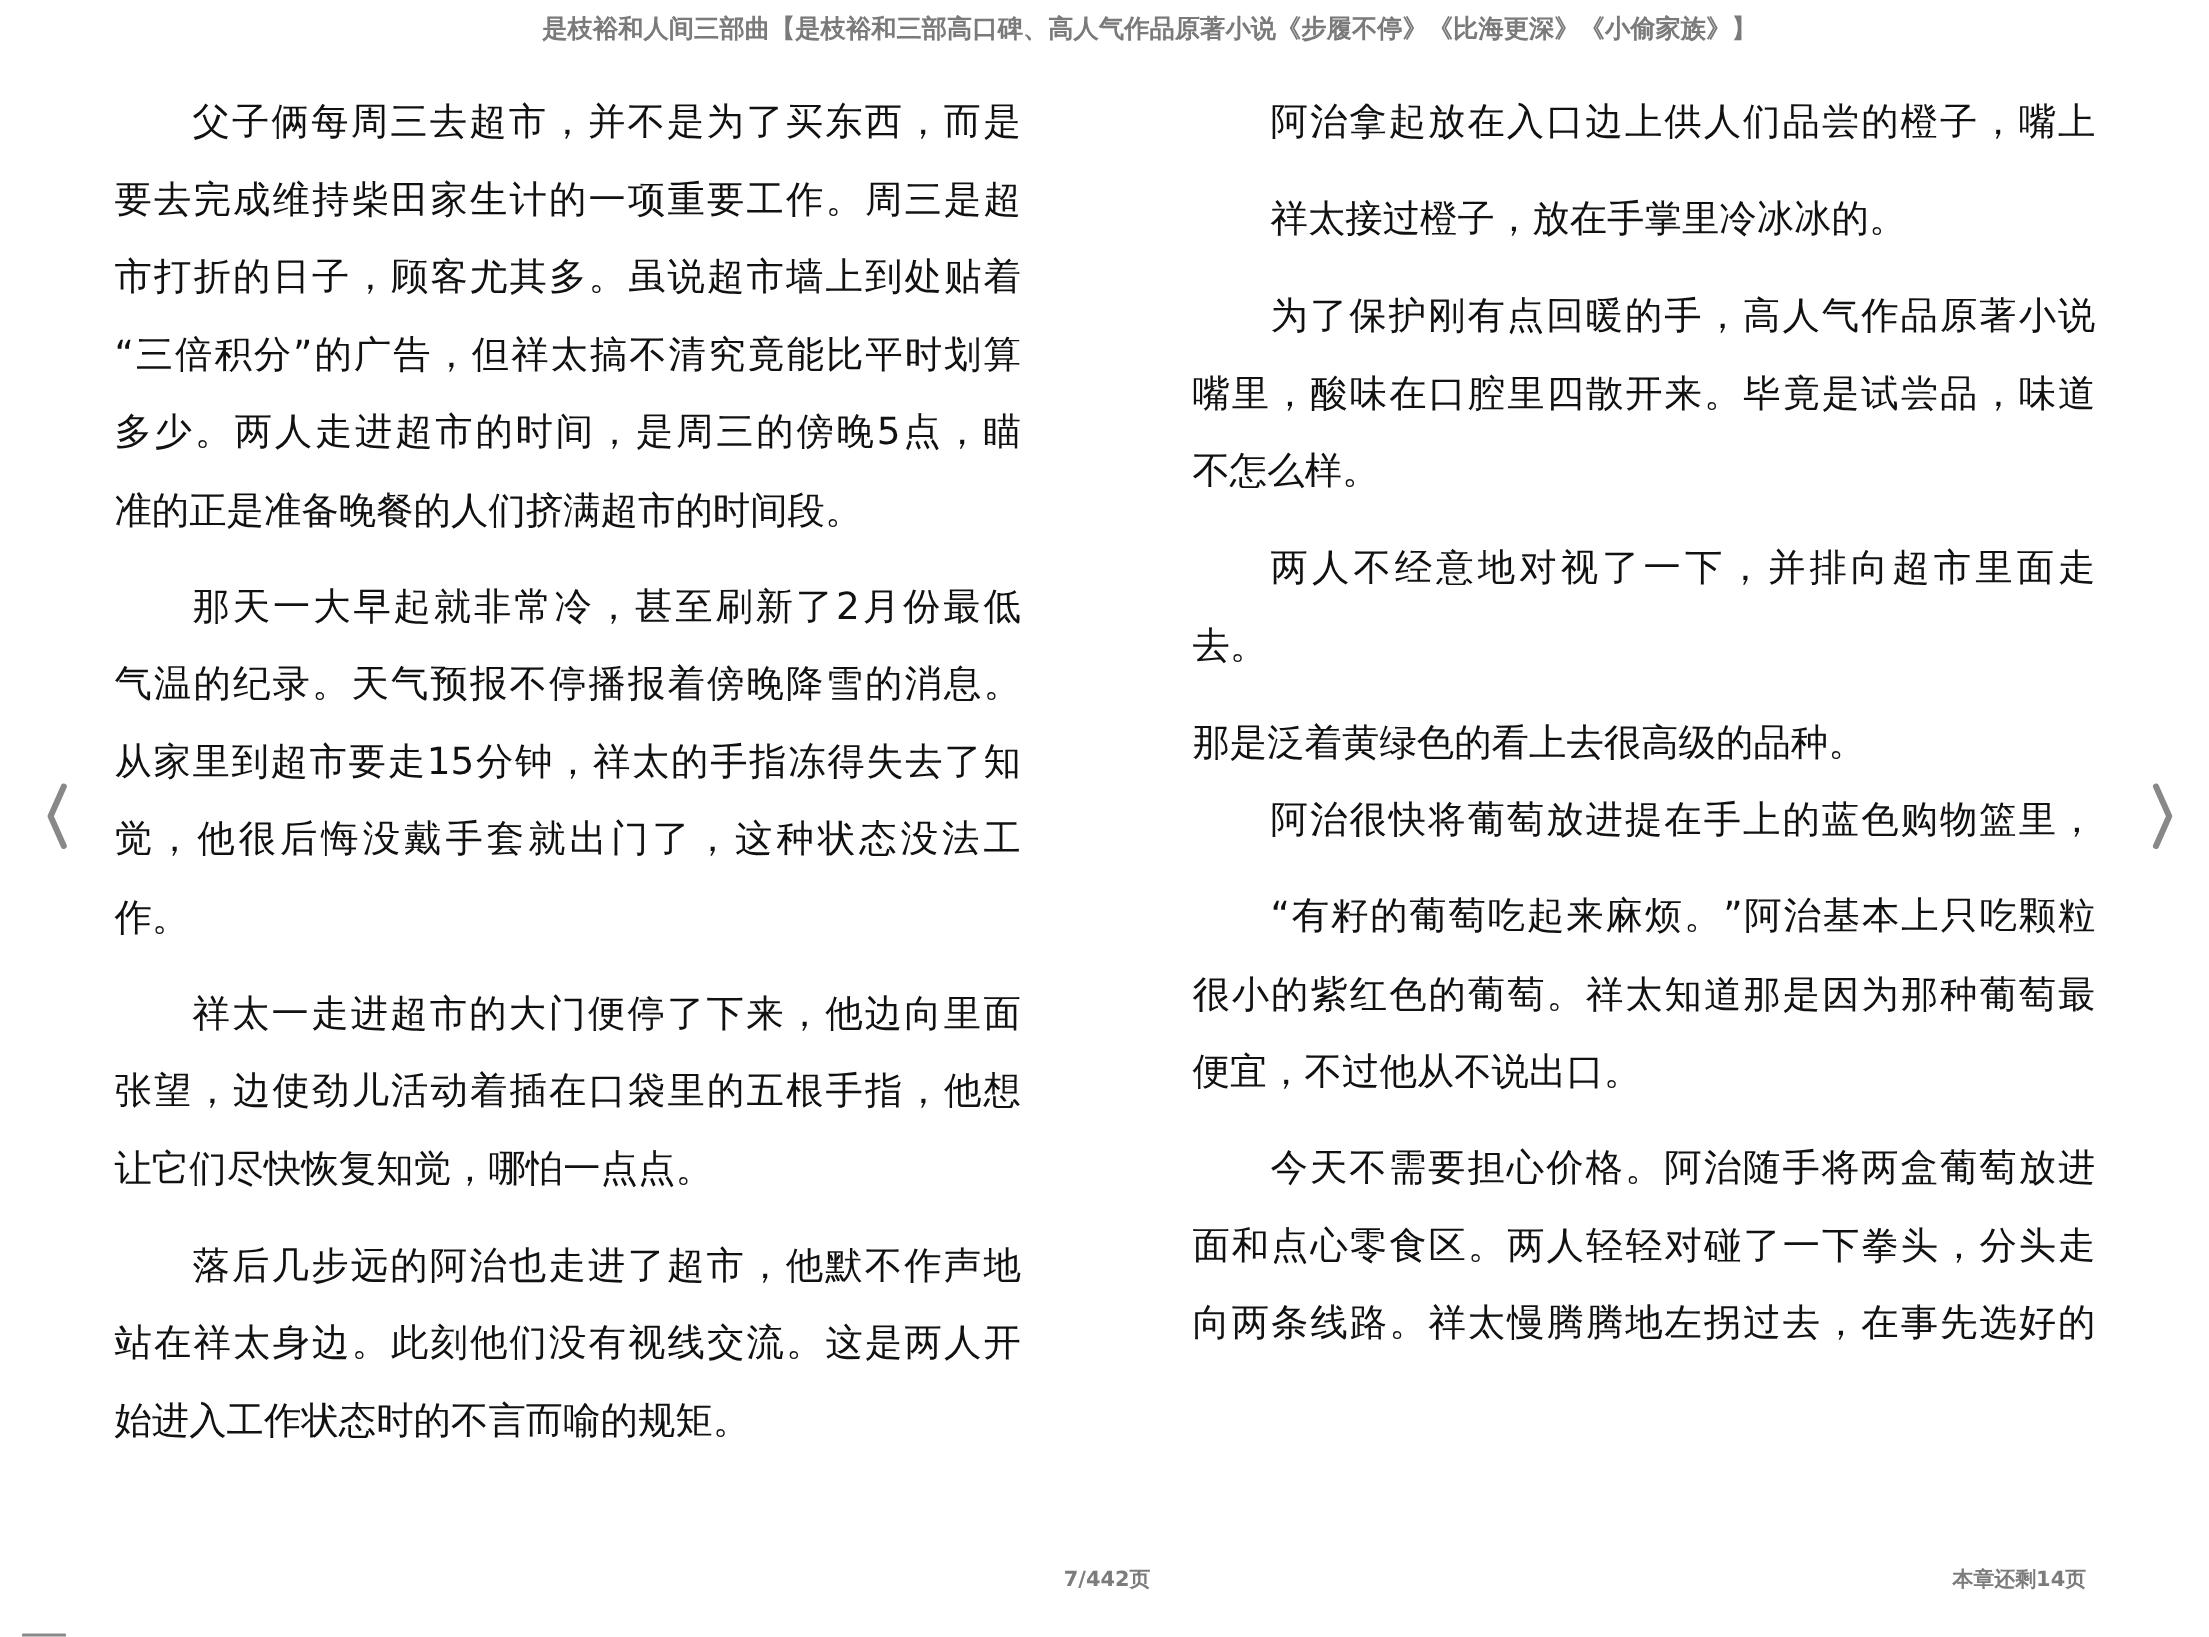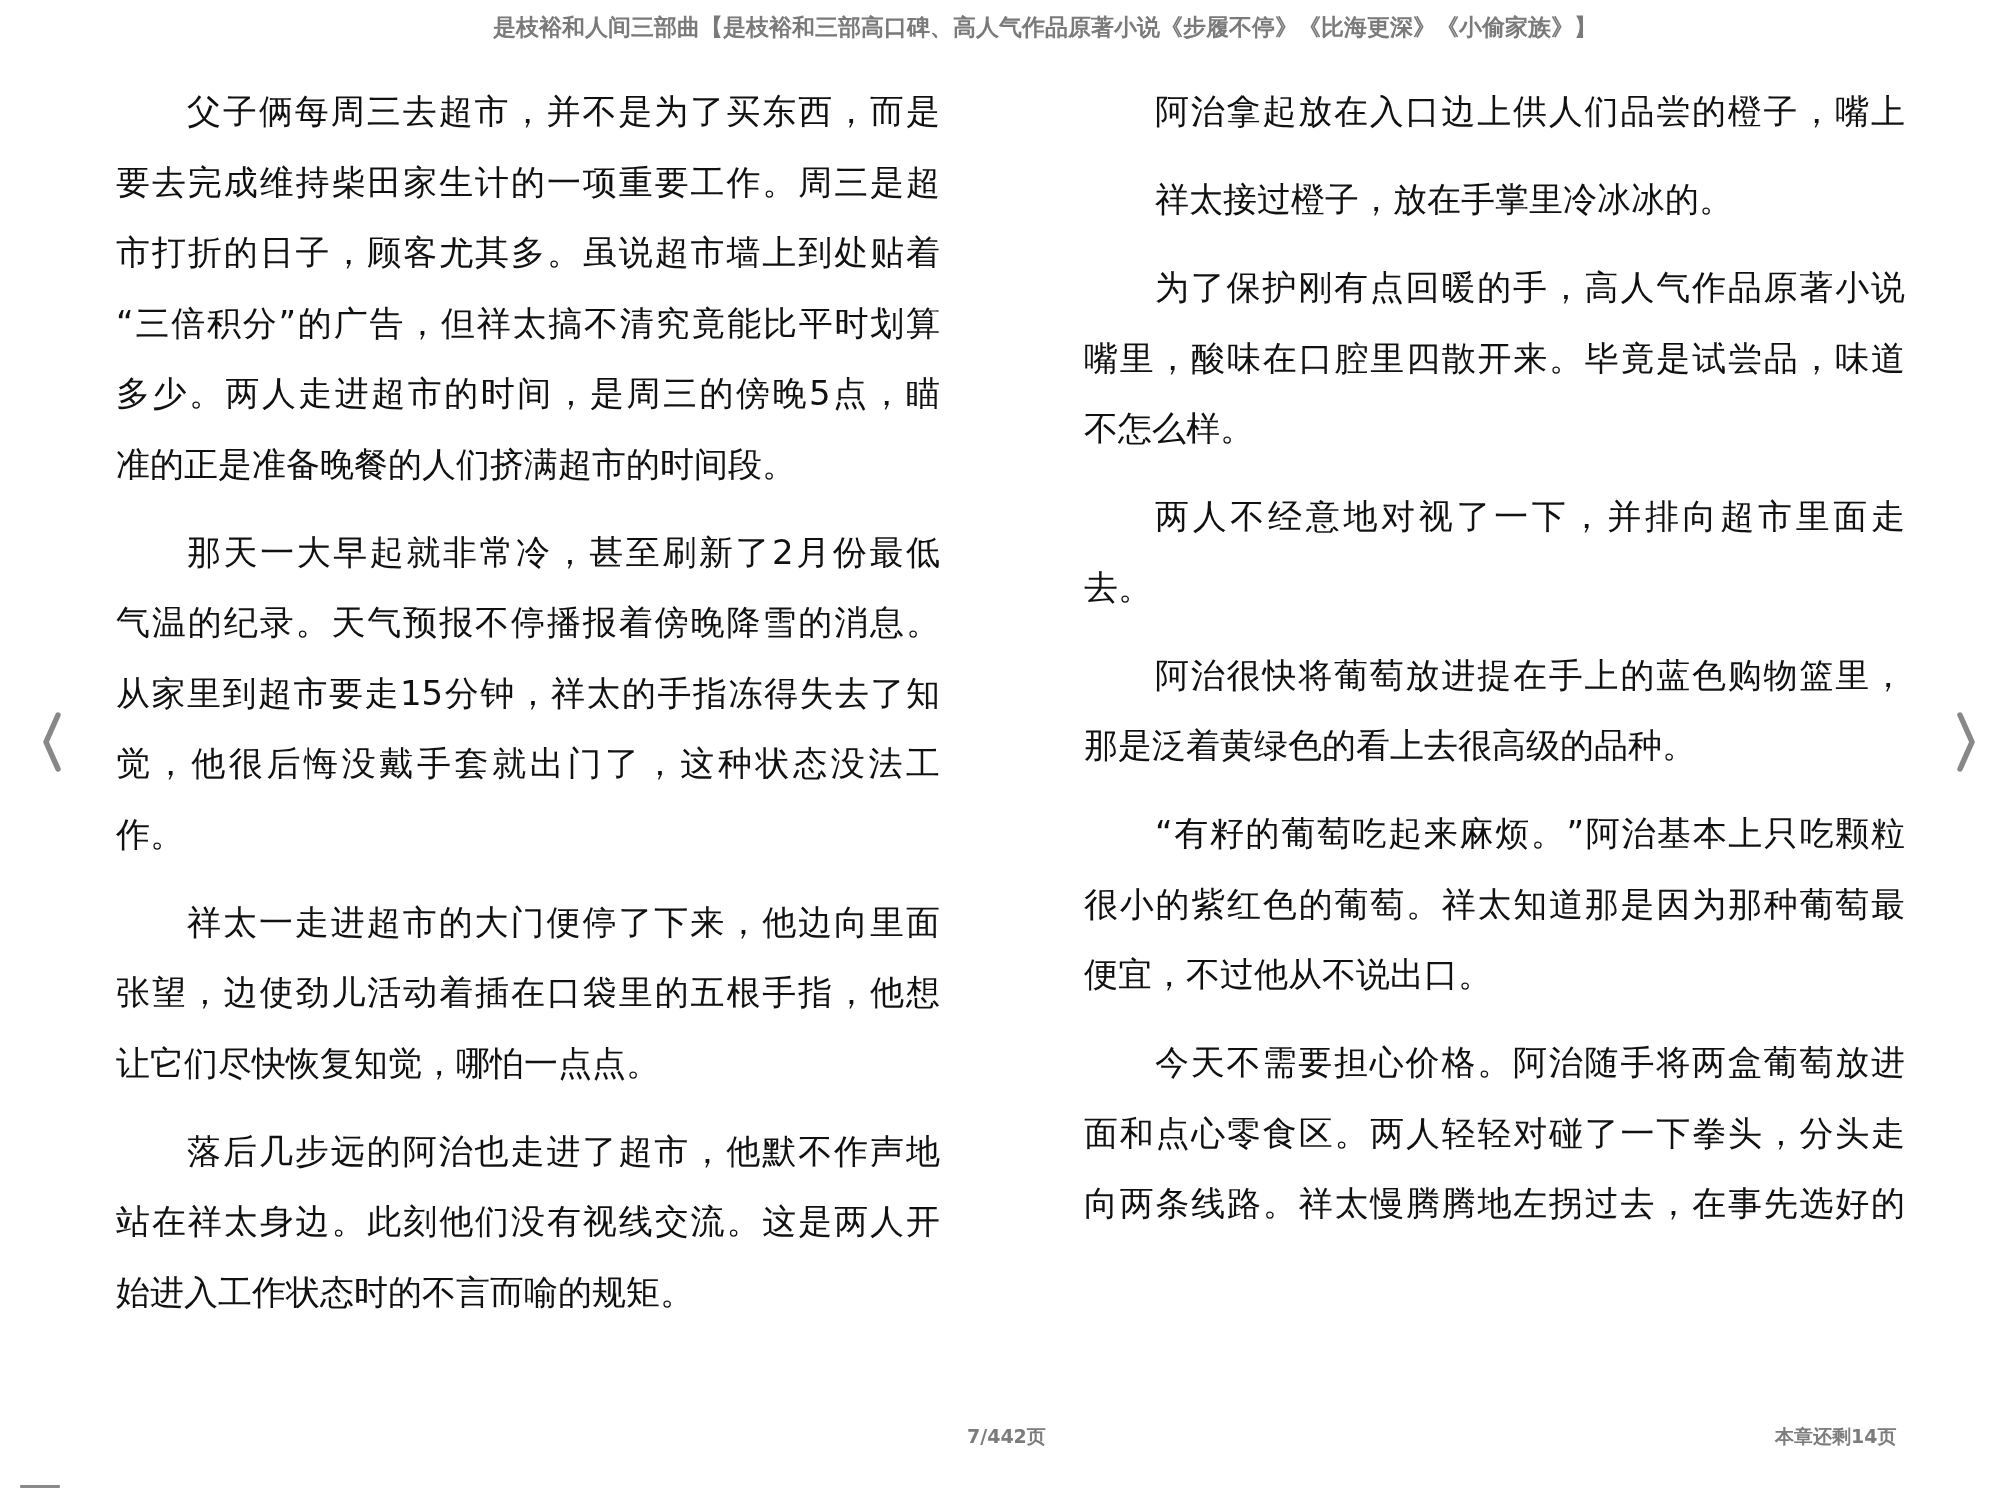--- a/index.html
+++ b/index.html
@@ -25,21 +25,21 @@
     font-weight: bold;
     line-height: 34px;
     color: #7a7a7a;
     white-space: nowrap;
     padding-left: 41px;
   }
   .column {
     position: absolute;
     top: 76px;
   }
-  .col-left { left: 116px; width: 824px; }
+  .col-left { left: 104px; width: 824px; }
   .col-right { left: 1084px; width: 821px; }
   .para {
     margin: 0 0 17.5px 0;
   }
   .line {
     display: block;
     font-size: 34px;
     line-height: 70.5px;
     height: 70.5px;
     white-space: nowrap;
@@ -139,22 +139,22 @@
     <div class="para">
       <span class="line first">为了保护刚有点回暖的手，高人气作品原著小说</span>
       <span class="line">嘴里，酸味在口腔里四散开来。毕竟是试尝品，味道</span>
       <span class="line last">不怎么样。</span>
     </div>
     <div class="para">
       <span class="line first">两人不经意地对视了一下，并排向超市里面走</span>
       <span class="line last">去。</span>
     </div>
     <div class="para">
+      <span class="line last">那是泛着黄绿色的看上去很高级的品种。</span>
       <span class="line first">阿治很快将葡萄放进提在手上的蓝色购物篮里，</span>
-      <span class="line last">那是泛着黄绿色的看上去很高级的品种。</span>
     </div>
     <div class="para">
       <span class="line first">“有籽的葡萄吃起来麻烦。”阿治基本上只吃颗粒</span>
       <span class="line">很小的紫红色的葡萄。祥太知道那是因为那种葡萄最</span>
       <span class="line last">便宜，不过他从不说出口。</span>
     </div>
     <div class="para">
       <span class="line first">今天不需要担心价格。阿治随手将两盒葡萄放进</span>
       <span class="line">面和点心零食区。两人轻轻对碰了一下拳头，分头走</span>
       <span class="line">向两条线路。祥太慢腾腾地左拐过去，在事先选好的</span>

